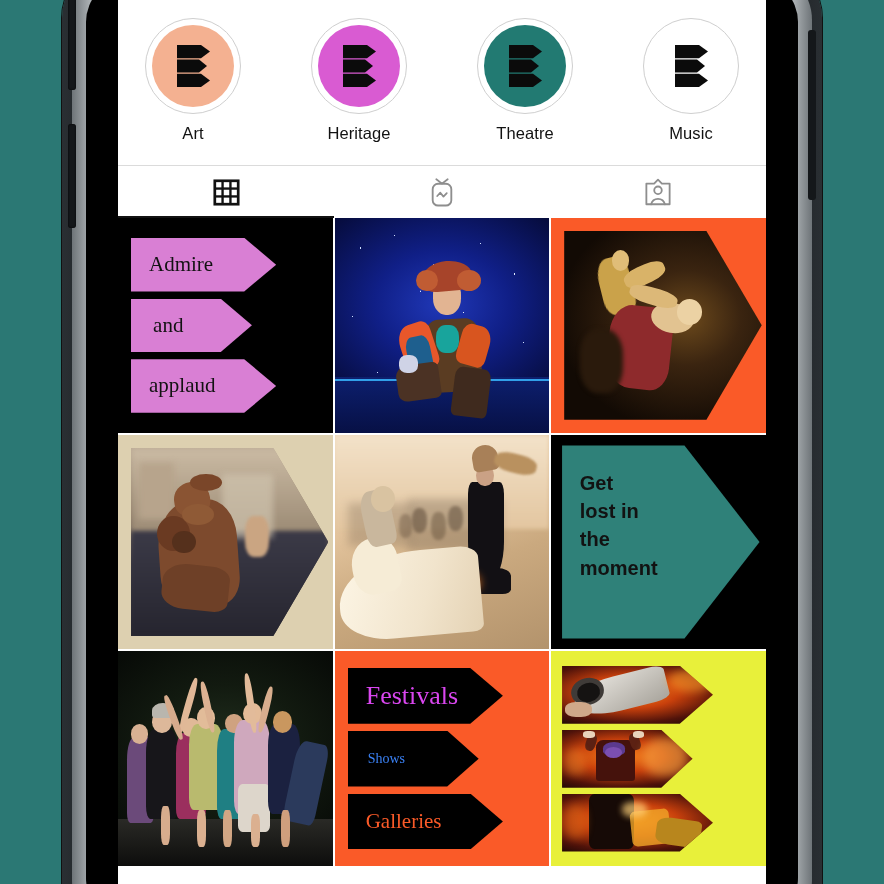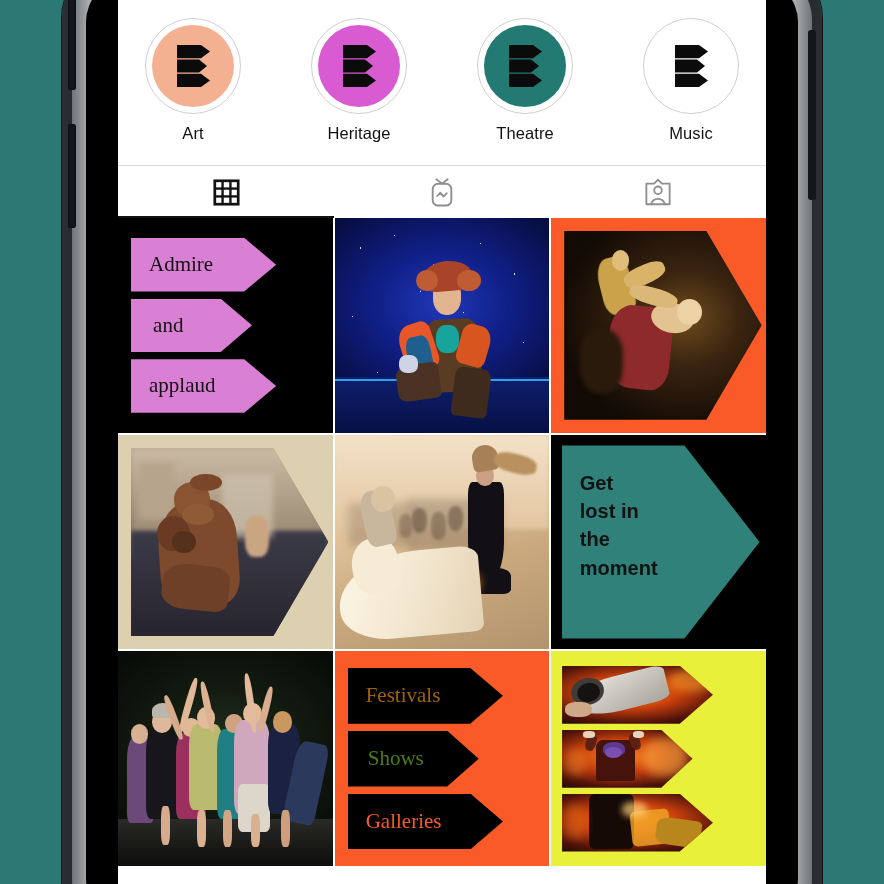--- a/index.html
+++ b/index.html
@@ -392,24 +392,24 @@
           <div class="fig" style="left:49%;top:74%;width:4%;height:17%;background:#d2a684;border-radius:30%"></div>
           <div class="fig" style="left:62%;top:76%;width:4%;height:15%;background:#dbb090;border-radius:30%"></div>
           <div class="fig" style="left:76%;top:74%;width:4%;height:17%;background:#cf9f7d;border-radius:30%"></div>
         </div>
       </div>
 
       <div class="cell">
         <div class="inner" style="background:#fa5a28">
           <div class="stack">
             <div class="chip" style="width:77%;height:26%;background:#000000;-webkit-clip-path:polygon(0 0,79% 0,100% 50%,79% 100%,0 100%);clip-path:polygon(0 0,79% 0,100% 50%,79% 100%,0 100%);padding-left:9%">
-              <span class="chip-text" style="font-size:21px;color:#a16207">Festivals</span>
+              <span class="chip-text" style="font-size:26px;color:#d946ef">Festivals</span>
             </div>
             <div class="chip" style="width:65%;height:26%;background:#000000;-webkit-clip-path:polygon(0 0,76% 0,100% 50%,76% 100%,0 100%);clip-path:polygon(0 0,76% 0,100% 50%,76% 100%,0 100%);padding-left:10%">
-              <span class="chip-text" style="font-size:21px;color:#4d7c0f">Shows</span>
+              <span class="chip-text" style="font-size:14px;color:#3b82f6">Shows</span>
             </div>
             <div class="chip" style="width:77%;height:26%;background:#000000;-webkit-clip-path:polygon(0 0,79% 0,100% 50%,79% 100%,0 100%);clip-path:polygon(0 0,79% 0,100% 50%,79% 100%,0 100%);padding-left:9%">
               <span class="chip-text" style="font-size:21px;color:#fa5a28">Galleries</span>
             </div>
           </div>
         </div>
       </div>
 
       <div class="cell">
         <div class="inner" style="background:#e8f03a">

